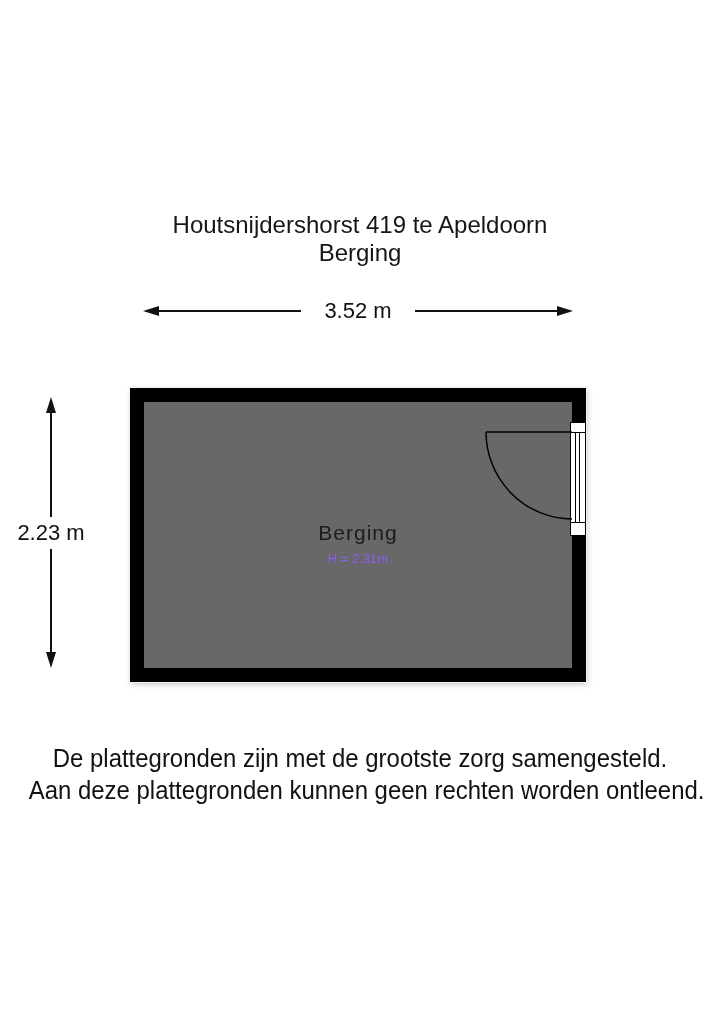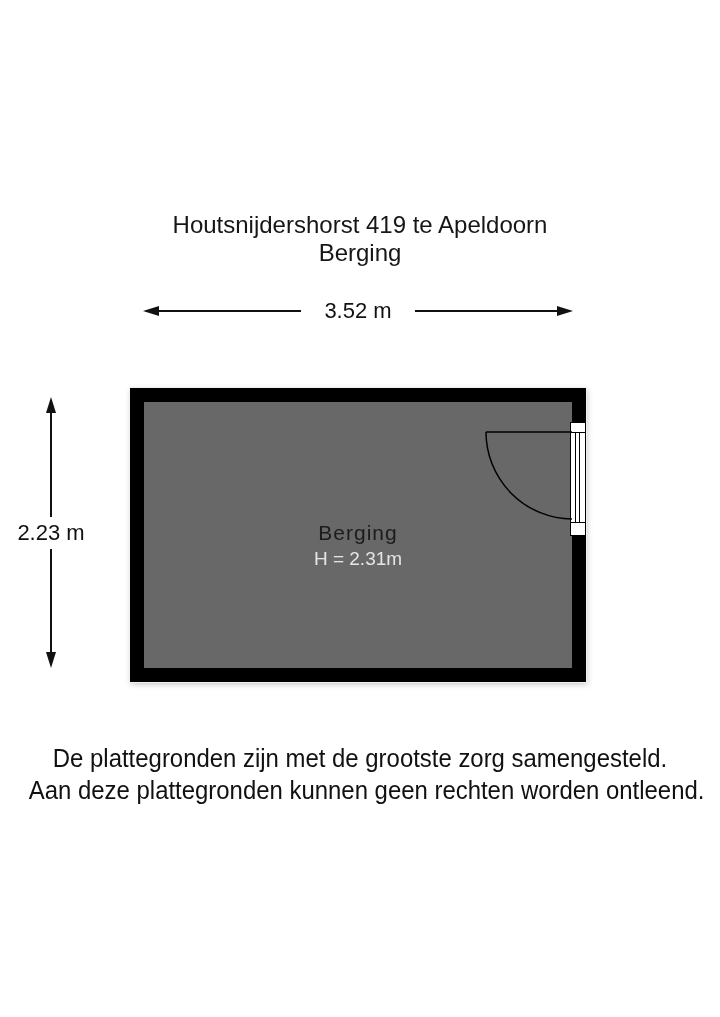--- a/index.html
+++ b/index.html
@@ -124,23 +124,23 @@
     width: 456px;
     text-align: center;
   }
   .room-name {
     font-size: 21px;
     line-height: 28px;
     color: #1c1c1c;
     letter-spacing: 1px;
   }
   .room-height {
-    font-size: 19px;
+    font-size: 13px;
     line-height: 24px;
-    color: #e5e5e5;
+    color: #8b5cf6;
   }
 
   
   .door-frame {
     position: absolute;
     left: 440px;
     top: 34px;
     width: 16px;
     height: 114px;
     background: #ffffff;

